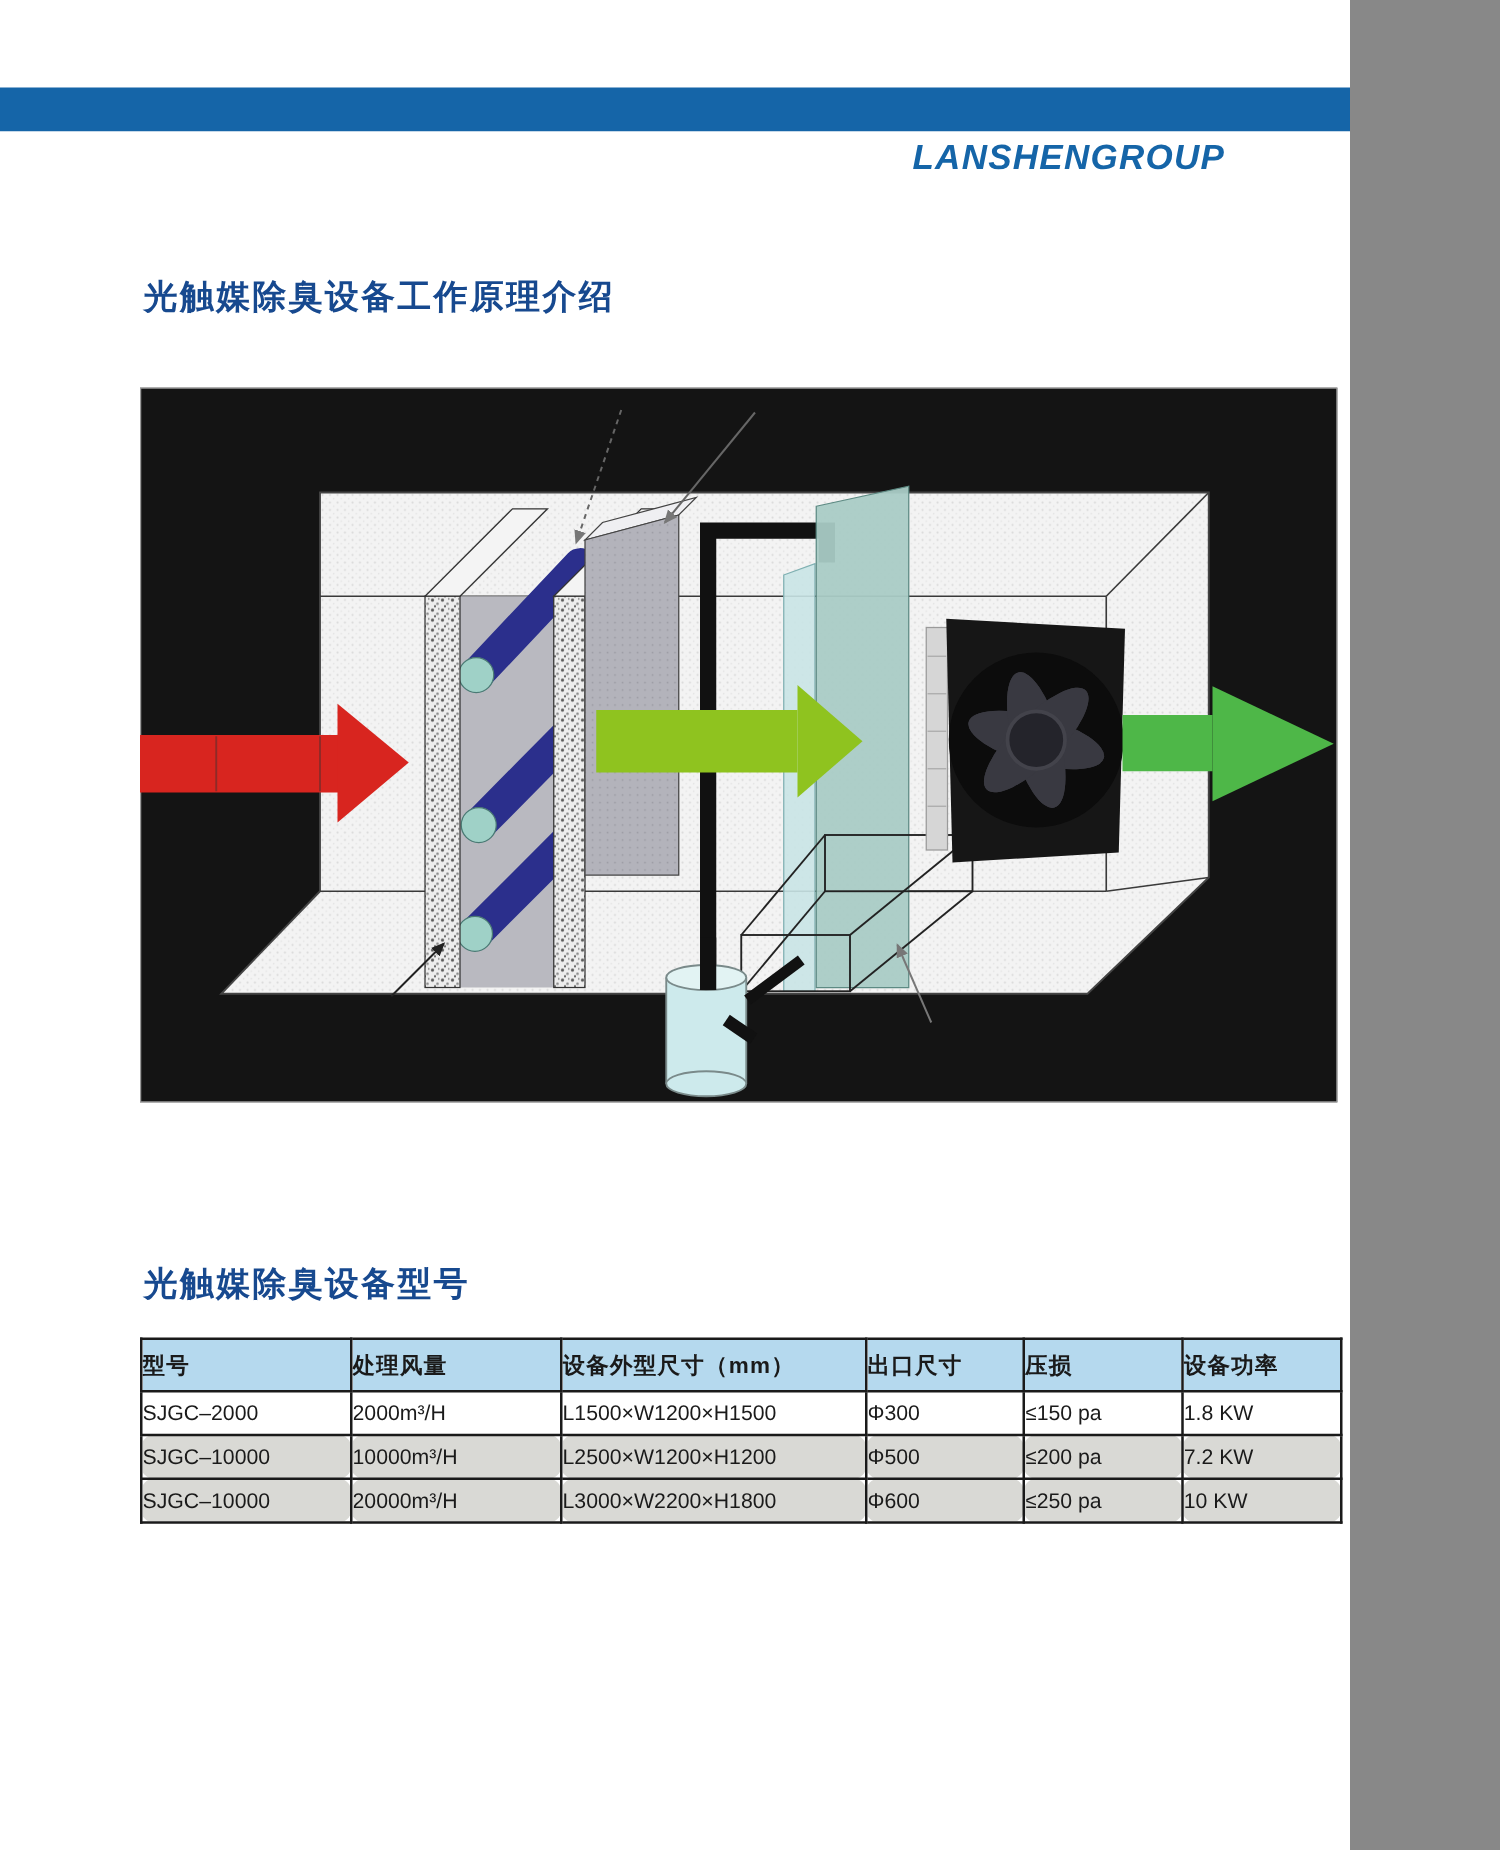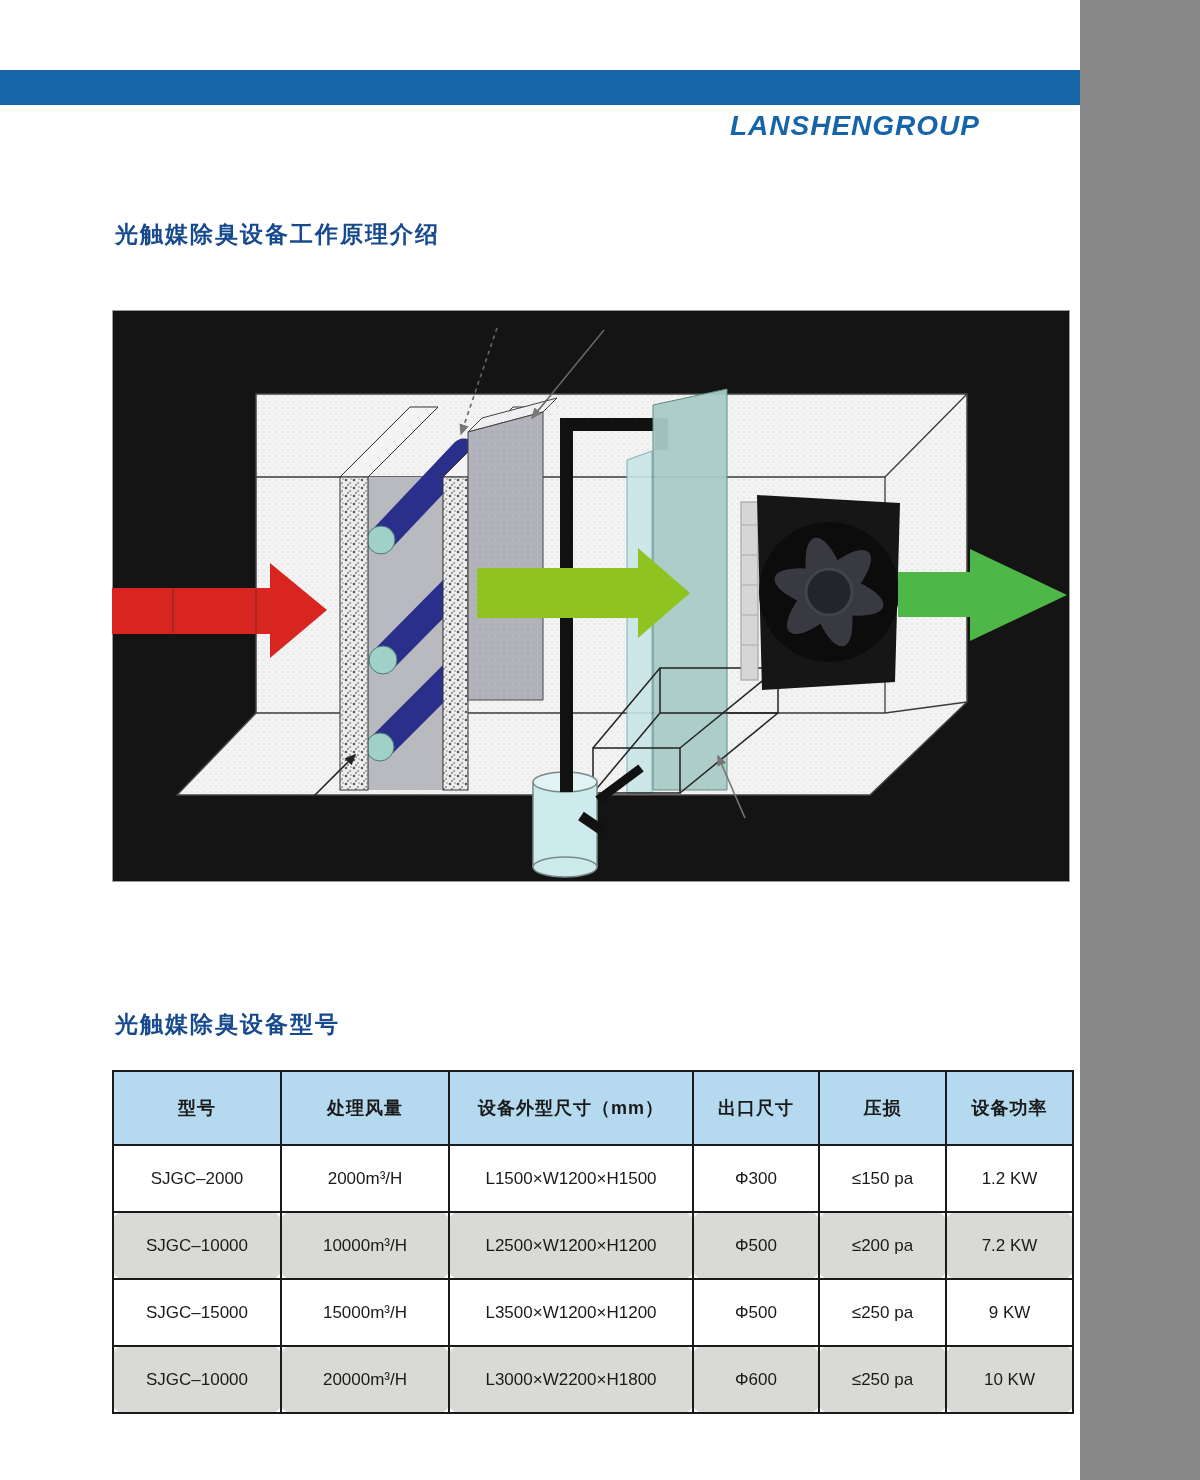--- a/index.html
+++ b/index.html
@@ -1,28 +1,28 @@
 <!DOCTYPE html>
 <html><head>
 <meta charset="utf-8">
 <style>
   html,body{margin:0;padding:0;background:#888;}
   .page{position:relative;width:1080px;height:1480px;background:#ffffff;overflow:hidden;
         font-family:"Liberation Sans","DejaVu Sans",sans-serif;}
   .top-bar{position:absolute;left:0;top:70px;width:1200px;height:35px;}
   .logo{position:absolute;top:110px;right:100px;font-size:28px;font-weight:bold;
         font-style:italic;letter-spacing:1px;}
-  .sec-title{position:absolute;left:115px;font-size:23px;font-weight:bold;letter-spacing:2px;}
+  .sec-title{position:absolute;left:115px;font-size:27px;font-weight:bold;letter-spacing:2px;}
   .sec-title.one{top:219px;}
   .sec-title.two{top:1009px;}
   .diagram-wrap{position:absolute;left:112px;top:310px;width:958px;height:572px;}
   .models{position:absolute;left:112px;top:1070px;width:960px;border-collapse:collapse;
           table-layout:fixed;}
-  .models th,.models td{border:2px solid #1a1a1a;text-align:center;vertical-align:middle;
-          color:#1a1a1a;padding:16px;overflow:hidden;white-space:nowrap;}
+  .models th,.models td{border:2px solid #1a1a1a;text-align:left;vertical-align:middle;
+          color:#1a1a1a;padding:0;overflow:hidden;white-space:nowrap;}
   .models th{height:40px;font-size:18px;font-weight:bold;letter-spacing:1px;}
   .models td{height:33px;font-size:17px;border-radius:10px;}
   .models tbody tr:nth-child(odd) td{background:#ffffff;}
 </style>
 </head>
 <body>
 
 <div class="page">
 
   <div class="top-bar" style="background: rgb(21, 101, 168);"></div>
@@ -195,39 +195,31 @@
           <th style="background: rgb(181, 217, 238);">设备功率</th>
         </tr>
       </thead>
     <tbody>
         <tr>
           <td>SJGC–2000</td>
           <td>2000m³/H</td>
           <td>L1500×W1200×H1500</td>
           <td>Φ300</td>
           <td>≤150 pa</td>
-          <td>1.2 KW</td>
+          <td>1.8 KW</td>
         </tr>
         <tr>
           <td style="background: rgb(217, 217, 213); margin-top: 24px;">SJGC–10000</td>
           <td style="background: rgb(217, 217, 213);">10000m³/H</td>
           <td style="background: rgb(217, 217, 213);">L2500×W1200×H1200</td>
           <td style="background: rgb(217, 217, 213);">Φ500</td>
           <td style="background: rgb(217, 217, 213);">≤200 pa</td>
           <td style="background: rgb(217, 217, 213);">7.2 KW</td>
         </tr>
         <tr>
-          <td>SJGC–15000</td>
-          <td>15000m³/H</td>
-          <td>L3500×W1200×H1200</td>
-          <td>Φ500</td>
-          <td>≤250 pa</td>
-          <td>9 KW</td>
-        </tr>
-        <tr>
           <td style="background: rgb(217, 217, 213);">SJGC–10000</td>
           <td style="background: rgb(217, 217, 213);">20000m³/H</td>
           <td style="background: rgb(217, 217, 213);">L3000×W2200×H1800</td>
           <td style="background: rgb(217, 217, 213);">Φ600</td>
           <td style="background: rgb(217, 217, 213);">≤250 pa</td>
           <td style="background: rgb(217, 217, 213);">10 KW</td>
         </tr>
       </tbody>
   </table>
 

